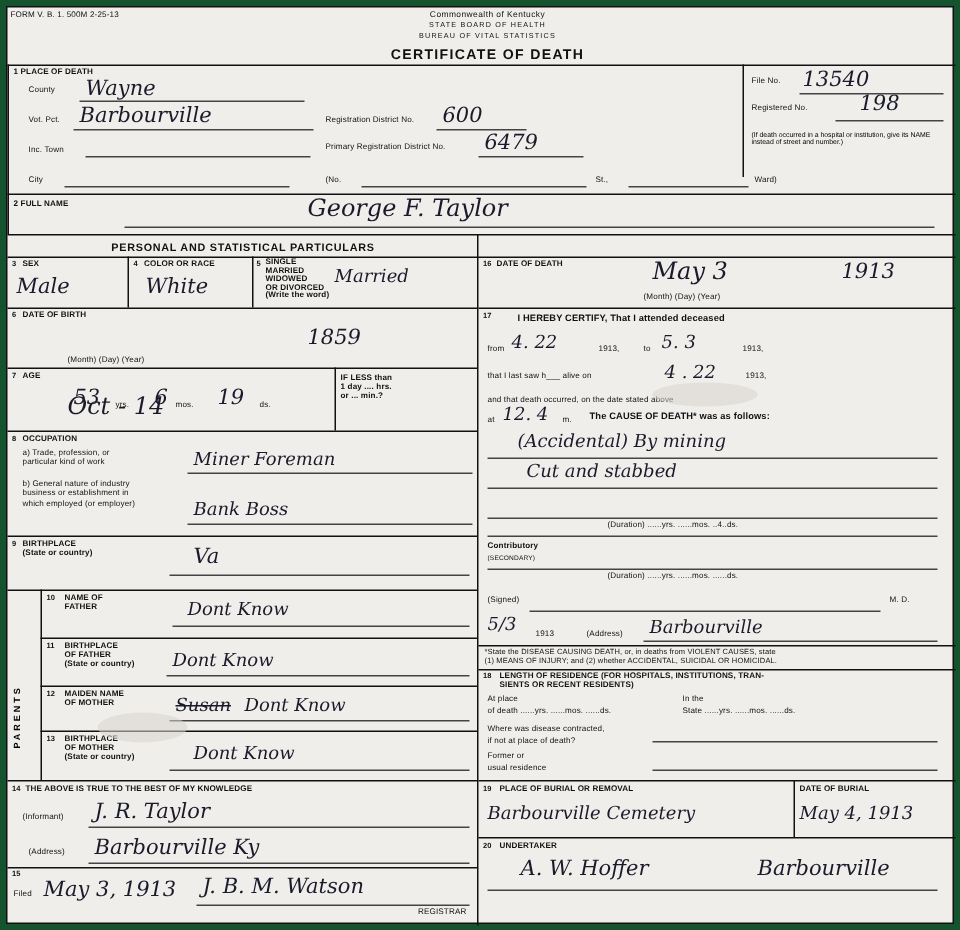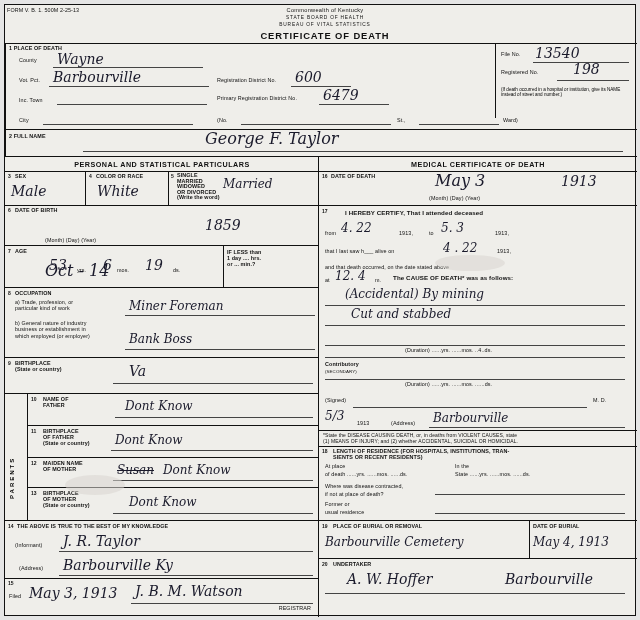--- a/index.html
+++ b/index.html
@@ -5,21 +5,21 @@
   html,body{margin:0;padding:0;}
   body{
     width:640px;height:620px;
     background:#ffffff;
     font-family:"Liberation Sans", sans-serif;
     overflow:hidden;
   }
   #sheet{
     position:relative;
     width:640px;height:620px;
-    background:#e5e5e5;
+    background:#14532d;
     box-sizing:border-box;
   }
   .frame{
     position:absolute;
     left:4px;top:4px;right:4px;bottom:4px;
     border:1px solid #111;
     background:#efeeea;
   }
   
   .cell{position:absolute;box-sizing:border-box;}
@@ -127,21 +127,20 @@
 
     <div class="cell" style="left:0;top:124px;width:632px;height:1px;background:#111;"></div>
 
     <div class="cell lbl b" style="left:4px;top:128px;width:70px;">2 FULL NAME</div>
     <div class="cell hw xl" style="left:200px;top:124px;">George F. Taylor</div>
     <div class="cell ul" style="left:78px;top:146px;width:540px;height:1px;"></div>
 
     <div class="cell" style="left:0;top:151px;width:632px;height:1px;background:#111;"></div>
 
     <div class="cell sec-title" style="left:2px;top:155px;width:310px;">PERSONAL AND STATISTICAL PARTICULARS</div>
-    <div class="cell sec-title" style="left:316px;top:155px;width:314px;">MEDICAL CERTIFICATE OF DEATH</div>
     <div class="cell" style="left:0;top:166px;width:632px;height:1px;background:#111;"></div>
 
     <div class="cell" style="left:313px;top:151px;width:1px;height:461px;background:#111;"></div>
 
     <div class="cell" style="left:0;top:200px;width:313px;height:1px;background:#111;"></div>
     <div class="cell" style="left:80px;top:166px;width:1px;height:34px;background:#111;"></div>
     <div class="cell" style="left:163px;top:166px;width:1px;height:34px;background:#111;"></div>
 
     <div class="cell num" style="left:3px;top:168px;">3</div>
     <div class="cell lbl b" style="left:10px;top:168px;">SEX</div>

